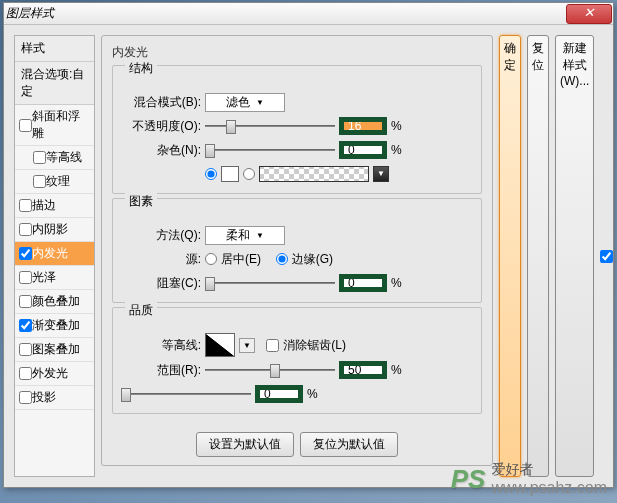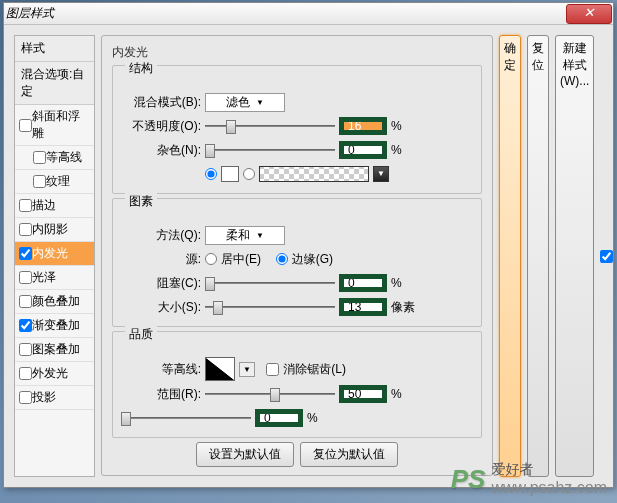--- a/index.html
+++ b/index.html
@@ -28,21 +28,21 @@
 .slider { flex: 1; height: 18px; position: relative; display: flex; align-items: center; max-width: 130px; }
 .slider-track { height: 2px; background: #888; width: 100%; position: relative; border-top: 1px solid #666; }
 .slider-thumb { position: absolute; width: 10px; height: 14px; background: linear-gradient(#f0f0f0, #c0c0c0); border: 1px solid #777; top: -6px; }
 .dropdown { border: 1px solid #999; background: #fff; height: 19px; padding: 0 20px; display: flex; align-items: center; gap: 6px; min-width: 60px; }
 .dd-arrow { font-size: 8px; }
 .swatch { width: 18px; height: 16px; border: 1px solid #666; background: #fff; display: inline-block; }
 .hatch-swatch { width: 110px; height: 16px; border: 1px solid #333; background: repeating-conic-gradient(#ccc 0% 25%, #fff 0% 50%) 50% / 10px 10px; display:inline-block; }
 .hatch-arrow { width: 16px; height: 16px; background: linear-gradient(#555,#222); color:#fff; text-align:center; line-height:14px; font-size:8px; border:1px solid #333; display:inline-block; }
 .curve-swatch { width: 30px; height: 24px; border: 1px solid #666; background: linear-gradient(to top right, #000 0%, #000 49%, #fff 51%, #fff 100%); display:inline-block; }
 .radio { width: 12px; height: 12px; }
-.btn-row { display: flex; gap: 6px; justify-content: center; margin-top: 4px; }
+.btn-row { display: flex; gap: 6px; justify-content: center; margin-top: 18px; }
 .center-btn { border: 1px solid #8a8a8a; background: linear-gradient(#f8f8f8,#dedede); padding: 3px 12px; border-radius: 3px; cursor: pointer; }
 .right-panel { width: 104px; display: flex; flex-direction: row; gap: 6px; }
 .r-btn { border: 1px solid #8a8a8a; background: linear-gradient(#f8f8f8,#dedede); padding: 4px; border-radius: 3px; text-align: center; cursor: pointer; }
 .r-btn.primary { border: 1px solid #e08828; background: linear-gradient(#fff0d8,#ffd090); box-shadow: 0 0 3px #f0a040; }
 .preview-box { border: 1px solid #999; background: #dcdcdc; height: 80px; margin-top: 2px; }
 .preview-check { display: flex; align-items: center; gap: 4px; justify-content: center; }
 .watermark { position: absolute; bottom: 6px; right: 10px; display: flex; align-items: center; gap: 6px; color: #5a8a5a; font-family: Georgia, serif; }
 .watermark .ps { font-size: 26px; font-style: italic; color: #6aa86a; font-weight: bold; text-shadow: 1px 1px 2px rgba(0,0,0,0.2); }
 .watermark .cn { font-size: 14px; color: #555; font-family: KaiTi, serif; }
 .watermark .url { font-size: 16px; color: #888; }
@@ -175,30 +175,20 @@
           <div class="row">
             <span class="row-label">阻塞(C):</span>
             <div class="slider">
                 <div class="slider-track">
                   <div class="slider-thumb" style="left:0%"></div>
                 </div>
               </div>
             <input class="num-input" value="0" style="">
             <span class="unit">%</span>
           </div>
-          <div class="row">
-            <span class="row-label">大小(S):</span>
-            <div class="slider">
-                <div class="slider-track">
-                  <div class="slider-thumb" style="left:6%"></div>
-                </div>
-              </div>
-            <input class="num-input" value="13" style="">
-            <span class="unit">像素</span>
-          </div>
         </div>
 
         <div class="group">
           <span class="group-label">品质</span>
           <div class="row">
             <span class="row-label">等高线:</span>
             <span class="curve-swatch"></span>
             <span class="dd-arrow" style="border:1px solid #999;padding:2px 3px;background:#eee">▼</span>
             &nbsp;
             <input type="checkbox" style="">

